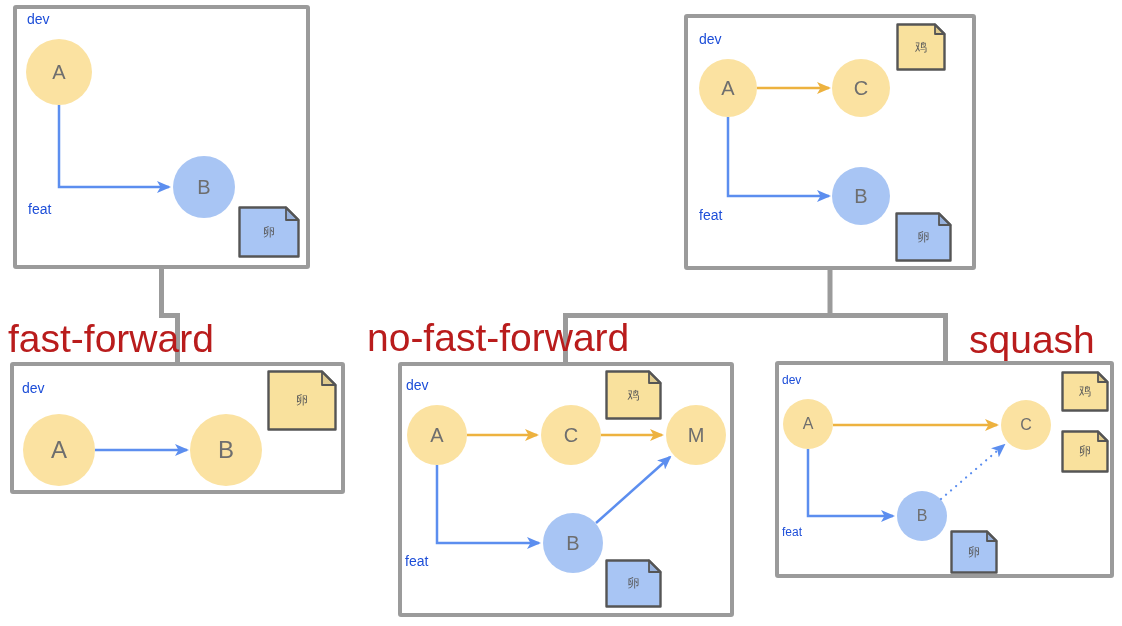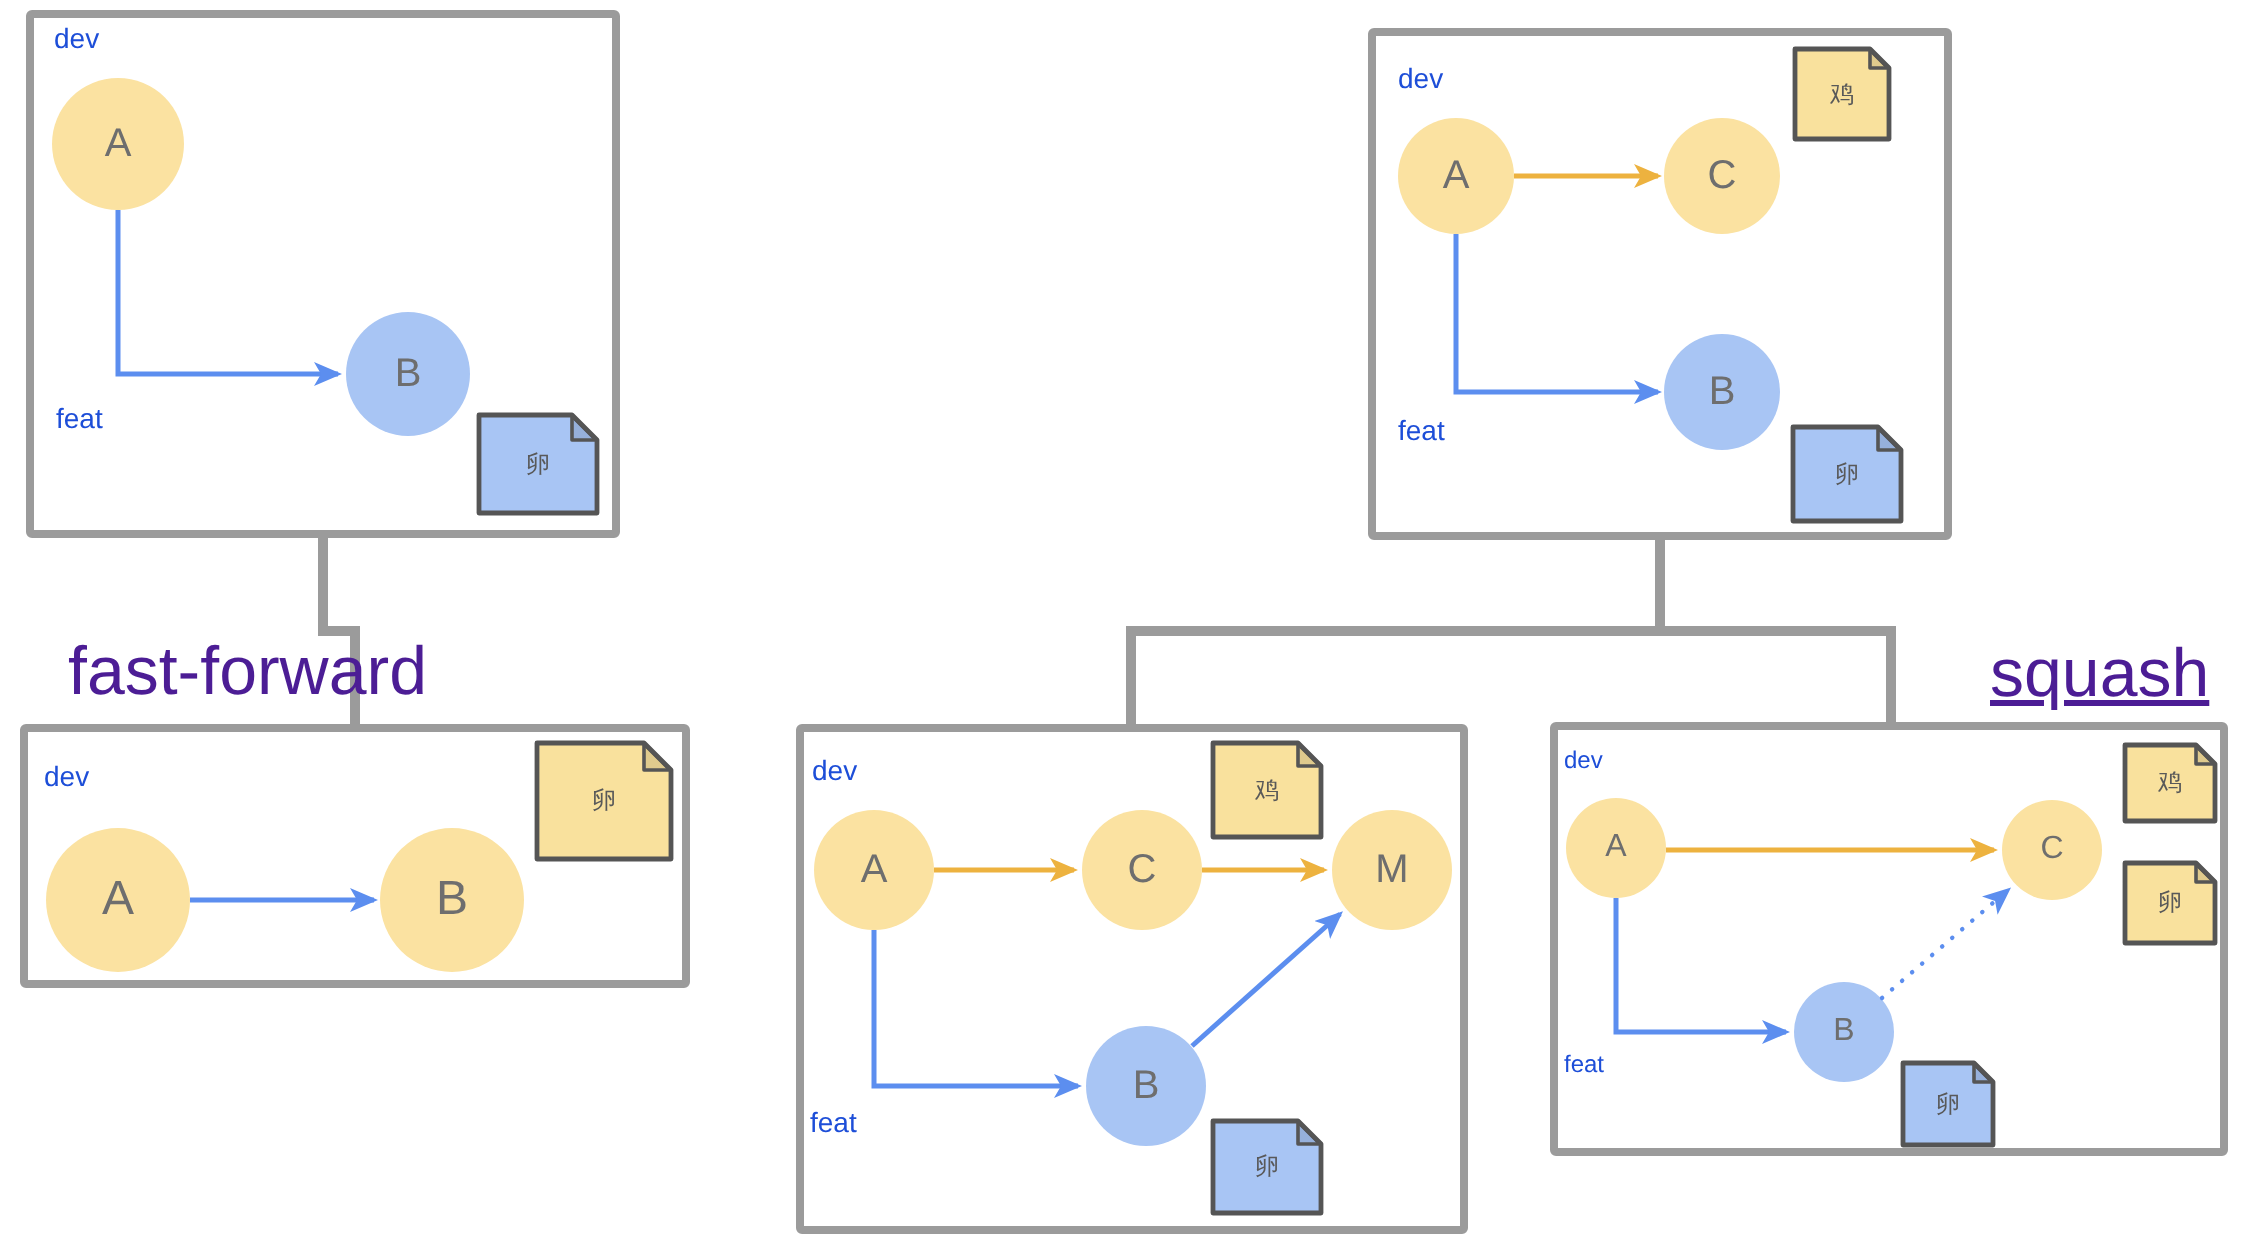--- a/index.html
+++ b/index.html
@@ -20,21 +20,21 @@
 
   .note { position:absolute; }
   .note svg { position:absolute; left:0; top:0; width:100%; height:100%; overflow:visible; }
   .note .body { stroke:#555555; stroke-width:2.4; stroke-linejoin:round; }
   .note .fold { fill:rgba(0,0,0,0.10); stroke:#555555; stroke-width:1.8; stroke-linejoin:round; }
   .note.yellow .body { fill:#f9e19d; }
   .note.blue   .body { fill:#a8c5f4; }
   .note .char { position:absolute; left:0; top:0; right:0; bottom:0; display:flex; align-items:center;
                 justify-content:center; font-size:12px; color:#595959; }
 
-  .title { position:absolute; font-size:34px; color:#4c1d95; white-space:nowrap; line-height:1.1;margin-left:26px; }
+  .title { position:absolute; font-size:39px; color:#b91c1c; white-space:nowrap; line-height:1.1; }
 
   .overlay { position:absolute; left:0; top:0; width:1122px; height:626px; pointer-events:none; }
 </style>
 </head>
 <body>
 
 <div class="canvas">
 
   <div class="panel" style="left:13px; top:5px; width:297px; height:264px;">
     <span class="branch-label" style="left:10px; top:2px;">dev</span>
@@ -190,15 +190,16 @@
     <path d="M601,435 H662" fill="none" stroke="#edb23f" stroke-width="2.5" marker-end="url(#arr-yellow)"></path>
     <path d="M437,465 V543 H539" fill="none" stroke="#5c8eef" stroke-width="2.5" marker-end="url(#arr-blue)"></path>
     <path d="M596,523 L670,457" fill="none" stroke="#5c8eef" stroke-width="2.5" marker-end="url(#arr-blue)"></path>
 
     <path d="M833,425 H997" fill="none" stroke="#edb23f" stroke-width="2.5" marker-end="url(#arr-yellow)"></path>
     <path d="M808,449 V516 H893" fill="none" stroke="#5c8eef" stroke-width="2.5" marker-end="url(#arr-blue)"></path>
     <path d="M941,499 L1004,445" fill="none" stroke="#5c8eef" stroke-width="2.2" stroke-dasharray="0.1 6.5" stroke-linecap="round" marker-end="url(#arr-blue)"></path>
   </svg>
 
   <div class="title" style="left:8px; top:318px;">fast-forward</div>
-  <div class="title" style="left:969px; top:319px;text-decoration:underline;">squash</div>
+  <div class="title" style="left:367px; top:317px;">no-fast-forward</div>
+  <div class="title" style="left:969px; top:319px;">squash</div>
 
 </div>
 
 </body></html>

